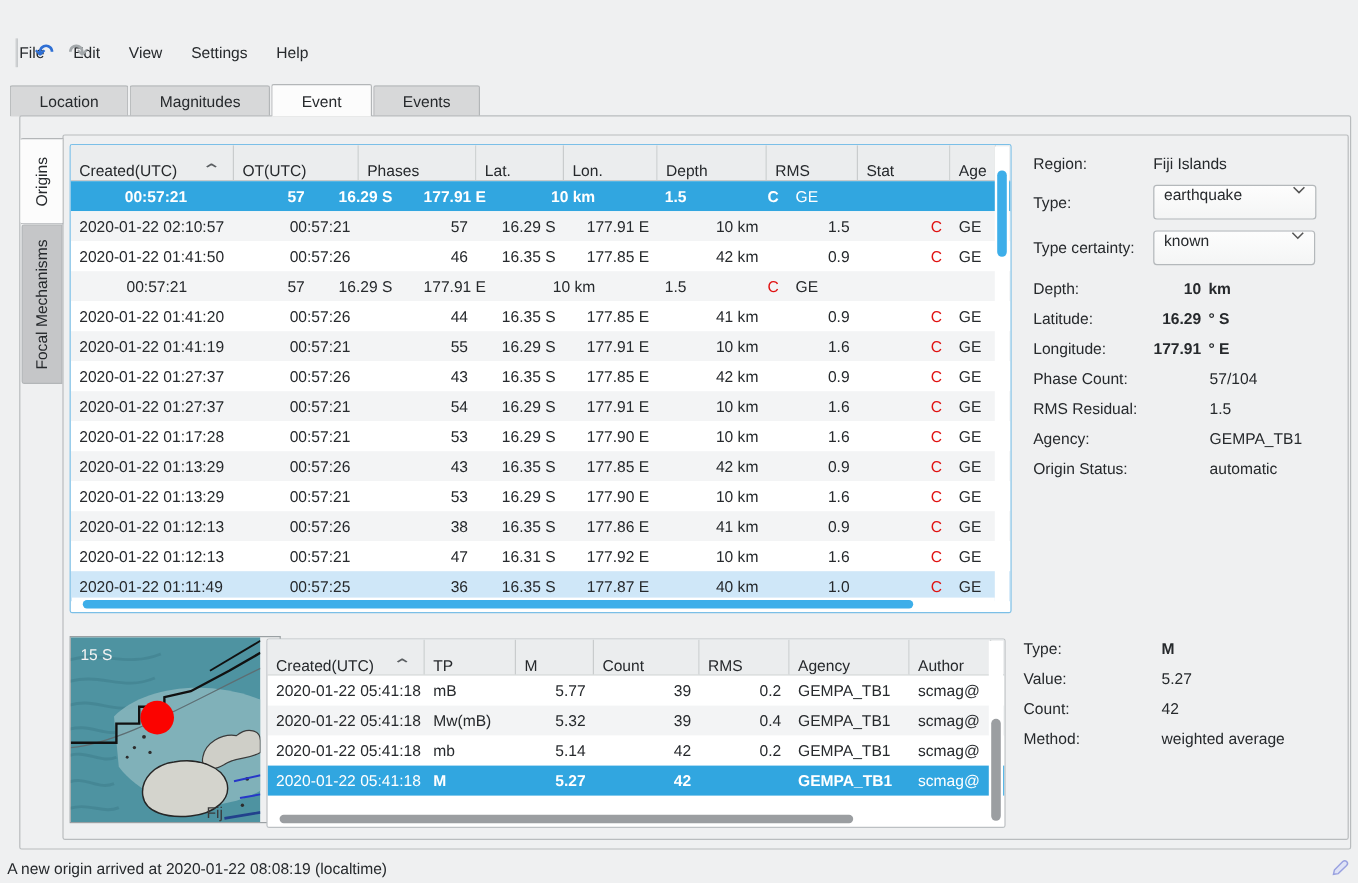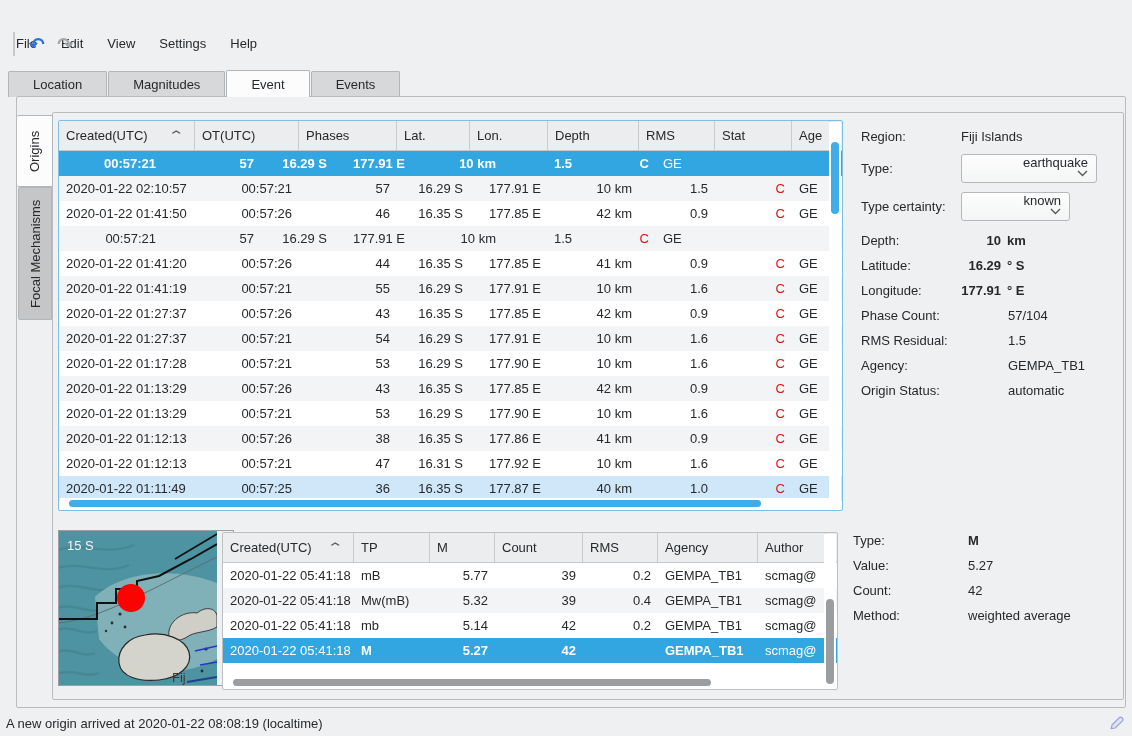--- a/index.html
+++ b/index.html
@@ -31,21 +31,21 @@
 
   
   .side-tab { writing-mode:vertical-rl; transform:rotate(180deg); display:flex; align-items:center; justify-content:center;
               border:1px solid #b3b6b8; border-radius:0 2px 2px 0; z-index:3; }
   .side-tab.active { left:17px; top:115px; width:36px; height:72px; background:#fcfcfc; border-right:none; z-index:4; }
   .side-tab.inactive { left:18px; top:187px; width:34px; height:133px; background:#c5c6c8; }
 
   
   .table-frame { background:#fff; overflow:hidden; z-index:5; }
   .thead { display:flex; background:#ebedee; border-bottom:1px solid #c6c9cb; }
-  .th { height:29px; display:flex; align-items:center; padding:0 7px; border-right:1px solid #c9cccd; background:#ebedee; overflow:hidden; white-space:nowrap; }
+  .th { height:29px; display:flex; align-items:flex-end; padding:0 7px; border-right:1px solid #c9cccd; background:#ebedee; overflow:hidden; white-space:nowrap; }
   .th .sort { margin-left:auto; color:#5a5e61; font-size:13px; transform:scaleX(1.6); padding-right:4px; }
   .trow { display:flex; height:25px; line-height:25px; background:#fff; white-space:nowrap; }
   .trow.alt { background:#f3f4f5; }
   .trow.selected { background:#31a6e0; color:#fff; font-weight:bold; }
   .trow.selected .nb { font-weight:normal; }
   .trow.highlight { background:#cfe7f8; }
   .td { padding:0 7px; overflow:hidden; }
   .td.stat { color:#e01212; }
   .trow.selected .td.stat { color:#fff; }
   .al{text-align:left}.ar{text-align:right}.ac{text-align:right}
@@ -64,21 +64,21 @@
   .thumb.blue { background:#3daee9; }
   .thumb.gray { background:#9b9ea1; }
 
   
   .info-row { display:flex; height:25px; align-items:center; }
   .ilabel { width:100px; flex:none; }
   .ival-num { width:40px; flex:none; text-align:right; font-weight:bold; }
   .iunit { margin-left:6px; font-weight:bold; }
   .ival-off { margin-left:47px; }
   .combo { height:29px; background:linear-gradient(#fdfdfd,#f4f5f5); border:1px solid #b4b8bb; border-radius:3px;
-           display:flex; align-items:flex-end; padding:0 8px;flex-direction:column; }
+           display:flex; align-items:flex-start; padding:0 8px; }
   .combo .chev { margin-left:auto; }
   .btn { background:linear-gradient(#fdfdfd,#f2f3f3); border:1px solid #b4b8bb; border-radius:3px;
          display:flex; align-items:center; justify-content:center; box-shadow:0 1px 1px rgba(0,0,0,.12); }
 
   #origin-info { left:861px; top:124px; width:261px; z-index:6; }
   #origin-info .combo-row { height:38px; display:flex; align-items:center; }
   #mag-info-rows { left:853px; top:528px; width:260px; z-index:6; }
   #mag-info-rows .ilabel { width:115px; }
 
   
@@ -321,21 +321,21 @@
       <span class="ilabel">Type:</span>
     <div class="combo" style="width:136px;">
       <span>earthquake</span>
       <svg class="chev" width="11" height="7" viewBox="0 0 11 7">
           <path d="M1 1 L5.5 5.5 L10 1" fill="none" stroke="#555" stroke-width="1.3"></path>
         </svg>
     </div>
   </div>
   <div class="combo-row">
       <span class="ilabel">Type certainty:</span>
-    <div class="combo" style="width:109px;">
+    <div class="combo" style="width:135px;">
       <span>known</span>
       <svg class="chev" width="11" height="7" viewBox="0 0 11 7">
           <path d="M1 1 L5.5 5.5 L10 1" fill="none" stroke="#555" stroke-width="1.3"></path>
         </svg>
     </div>
   </div>
   <div class="info-row" style="margin-top:3px;">
       <span class="ilabel">Depth:</span>
       <span class="ival-num">10</span>
       <span class="iunit">km</span>

